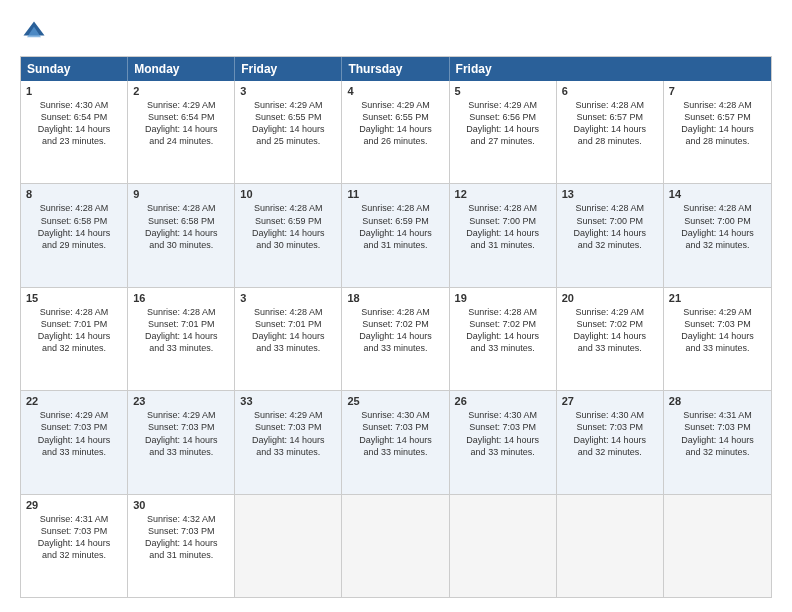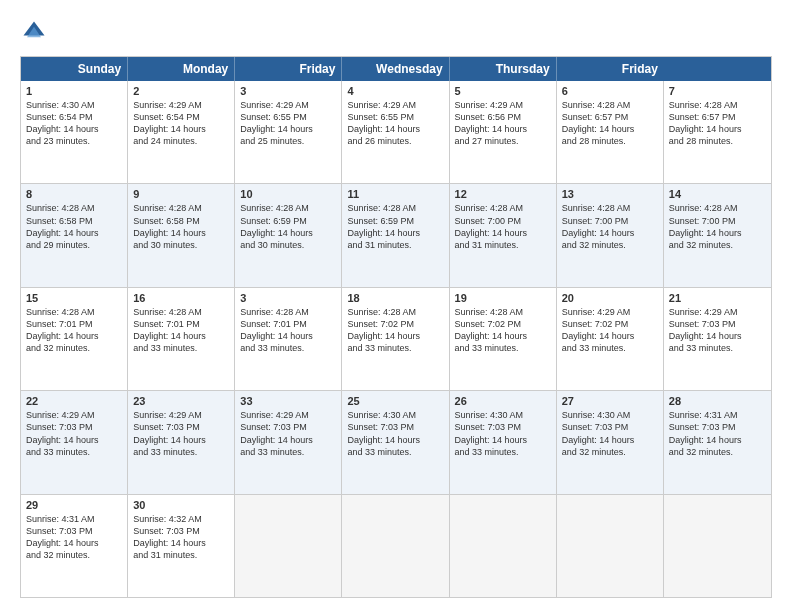--- a/index.html
+++ b/index.html
@@ -70,21 +70,21 @@
     .cal-header-row {
       display: grid;
       grid-template-columns: repeat(7, 1fr);
       background: #2a6099;
     }
     .cal-header-cell {
       color: #fff;
       font-size: 12px;
       font-weight: bold;
       padding: 5px 6px;
-      text-align: right;
+      text-align: left;
       border-right: 1px solid rgba(255,255,255,0.3);
     }
     .cal-header-cell:last-child { border-right: none; }
     .cal-body {
       display: flex;
       flex-direction: column;
       flex: 1;
     }
     .cal-row {
       display: grid;
@@ -108,20 +108,21 @@
     .day-num {
       font-size: 11px;
       font-weight: bold;
       margin-bottom: 2px;
       display: block;
     }
     .cell-text {
       font-size: 9px;
       line-height: 1.35;
       color: #333;
+      text-align: center;
     }
   </style>
 </head>
 <body>
 
 <div class="page">
   <div class="header">
     <div class="logo">
       <svg class="logo-icon" viewBox="0 0 32 32">
         <polygon points="16,4 28,20 4,20" fill="#2a6099"></polygon>
@@ -136,21 +137,20 @@
       <div class="month-title"></div>
       <div class="location"></div>
     </div>
   </div>
 
   <div class="calendar">
     <div class="cal-header-row">
     <div class="cal-header-cell">Sunday</div>
         <div class="cal-header-cell">Monday</div>
         <div class="cal-header-cell">Friday</div>
-        <div class="cal-header-cell">Wednesday</div>
         <div class="cal-header-cell">Thursday</div>
         <div class="cal-header-cell">Friday</div>
       </div>
     <div class="cal-body">
     <div class="cal-row">
           <div class="cal-cell">
             <span class="day-num">1</span>
             <div class="cell-text" style="white-space: pre-line;">Sunrise: 4:30 AM
 Sunset: 6:54 PM
 Daylight: 14 hours

